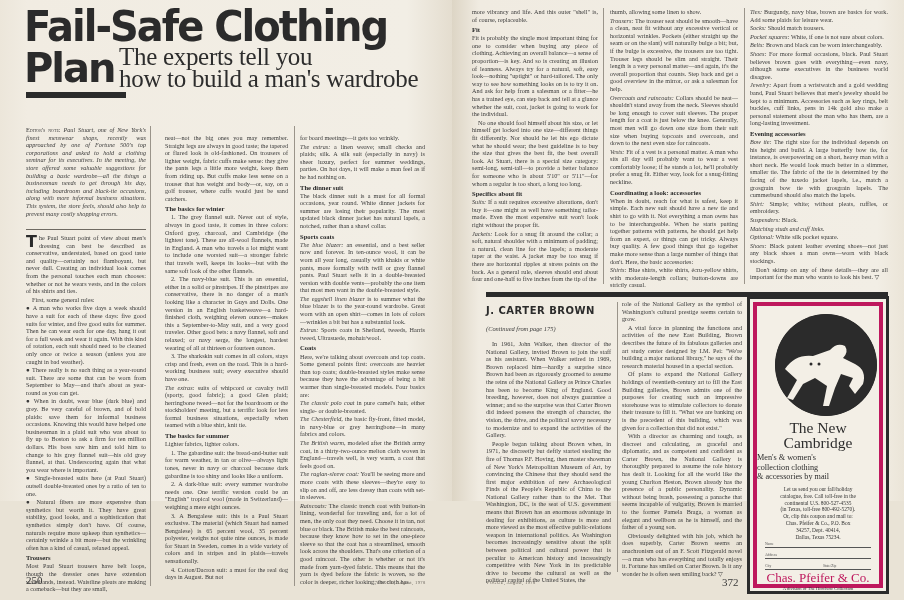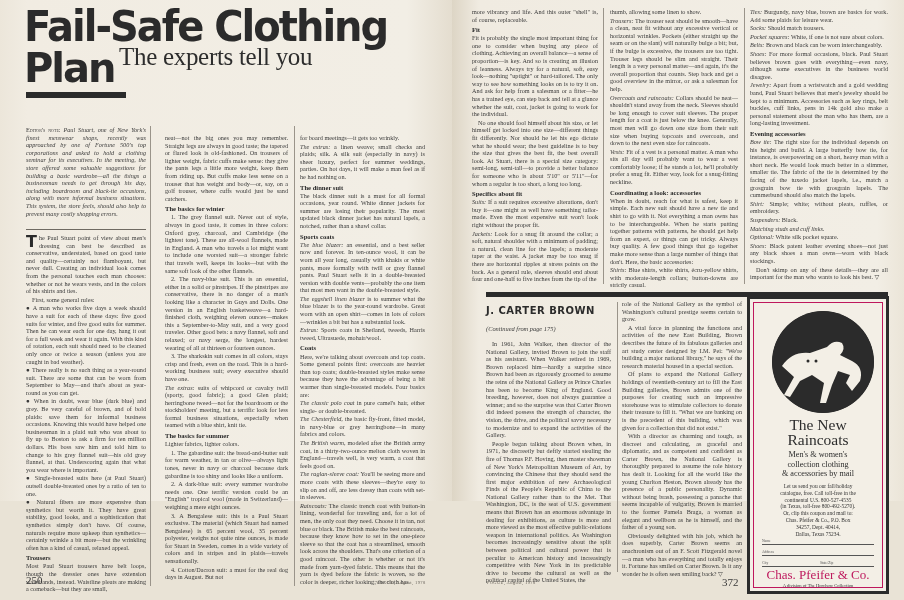--- a/index.html
+++ b/index.html
@@ -21,41 +21,42 @@
   .editor .lbl { font-style: normal; font-variant: small-caps; }
   .sep-h { position: absolute; height: 1px; background: #6f6a62; }
   .sep-v { position: absolute; width: 1px; background: #9a948a; }
   .dropcap { float: left; font-family: "DejaVu Sans", sans-serif; font-weight: 900; font-size: 16px; line-height: 14px; margin-right: 2px; margin-top: 1px; color: #2a2a2a; }
   .pagenum { position: absolute; font-size: 11px; color: #3a3a3a; }
   .folio { position: absolute; font-size: 4.5px; letter-spacing: 0.4px; color: #6a655d; }
   .thick-rule { position: absolute; height: 5px; background: #2b2b2b; }
   .jcb-title { position: absolute; left: 34px; top: 305px; font-family: "DejaVu Sans", sans-serif; font-weight: bold; font-size: 10px; letter-spacing: 0.5px; color: #2b2b2b; }
   .jcb-cont { position: absolute; left: 34px; top: 325px; font-size: 6.4px; font-style: italic; color: #3a3a3a; }
   .ad { position: absolute; left: 295px; top: 296px; width: 142px; height: 298px; border: 3px solid #2b2b2b; background: #f3efe6; }
-  .ad-inner { position: absolute; left: 3px; top: 3px; right: 3px; bottom: 3px; border: 1px solid #be185d; }
+  .ad-inner { position: absolute; left: 3px; top: 3px; right: 3px; bottom: 3px; border: 4px solid #be185d; }
   .ad-circle { position: absolute; left: 18px; top: 8px; width: 102px; height: 102px; border-radius: 50%; background: #2b2b2b; overflow: hidden; }
   .ad-title { position: absolute; left: 0; right: 0; top: 114px; text-align: center; font-size: 15.5px; line-height: 15px; color: #2d2d2d; }
-  .ad-tagline { position: absolute; left: 0; right: 0; top: 147px; text-align: center; font-size: 8.2px; line-height: 9.5px; color: #2d2d2d; font-family: Liberation Serif, serif; }
+  .ad-tagline { position: absolute; left: 0; right: 0; top: 147px; text-align: left; font-size: 8.2px; line-height: 9.5px; color: #2d2d2d; font-family: Liberation Serif, serif; }
   .ad-body { position: absolute; left: 4px; right: 4px; top: 180px; text-align: center; font-size: 5.4px; line-height: 6.8px; color: #333; }
   .ad-field { position: absolute; left: 8px; right: 8px; height: 10px; border-bottom: 1px solid #555; font-size: 3.6px; color: #555; }
   .ad-field span { position: absolute; bottom: 1px; }
   .ad-brand { position: absolute; left: 0; right: 0; top: 264px; text-align: center; font-size: 13px; color: #be185d; }
   .ad-division { position: absolute; left: 0; right: 0; top: 280px; text-align: center; font-size: 4.6px; color: #333; }
 </style>
 </head>
 <body>
 
 <div class="spread">
 
   <div class="page page-left">
     <div class="title-main">Fail-Safe Clothing</div>
     <div class="title-plan">Plan</div>
     <div class="plan-rule"></div>
     <div class="subtitle">
       <div>The experts tell you</div>
+      <div>how to build a man's wardrobe</div>
     </div>
 
     <div class="col" style="left:26px; top:126px; width:120px;">
       <p class="noind editor"><span class="lbl">Editor's note:</span> <span>Paul Stuart, one of New York's finest menswear shops, recently was approached by one of Fortune 500's top corporations and asked to hold a clothing seminar for its executives. In the meeting, the store offered some valuable suggestions for building a basic wardrobe—all the things a businessman needs to get through his day, including boardroom and black-tie occasions, along with more informal business situations. This system, the store feels, should also help to prevent many costly shopping errors.</span></p>
     </div>
     <div class="sep-h" style="left:26px; top:229px; width:120px;"></div>
     <div class="col" style="left:26px; top:234px; width:120px;">
       <p class="noind"><span class="dropcap">T</span><span>he Paul Stuart point of view about men's dressing can best be described as conservative, understated, based on good taste and quality—certainly not flamboyant, but never dull. Creating an individual look comes from the personal touches each man chooses: whether or not he wears vests, and in the colors of his shirts and ties.</span></p>
       <p>First, some general rules:</p>
       <p class="noind">● A man who works five days a week should have a suit for each of these days: five good suits for winter, and five good suits for summer. Then he can wear each for one day, hang it out for a full week and wear it again. With this kind of rotation, each suit should need to be cleaned only once or twice a season (unless you are caught in bad weather).</p>
@@ -169,21 +170,21 @@
         <div class="ad-circle">
           <svg width="102" height="102" viewBox="0 0 102 102">
             <circle cx="51" cy="51" r="51" fill="#2b2b2b"></circle>
             <path d="M10 55 Q20 40 38 42 L55 36 Q62 28 70 32 Q74 38 68 44 L80 50 Q92 56 88 70 L80 80 L74 72 L78 64 L66 60 L60 74 L54 92 L48 92 L52 72 L40 64 L28 70 L18 86 L12 84 L22 66 Z" fill="#f3efe6"></path>
             <circle cx="36" cy="50" r="1.5" fill="#2b2b2b"></circle>
             <circle cx="44" cy="50" r="1.5" fill="#2b2b2b"></circle>
           </svg>
         </div>
         <div class="ad-title">
           <div>The New</div>
-          <div>Raincoats</div>
+          <div>Cambridge</div>
         </div>
         <div class="ad-tagline">
           <div>Men's &amp; women's</div>
           <div>collection clothing</div>
           <div>&amp; accessories by mail</div>
         </div>
         <div class="ad-body">
           <div>Let us send you our fall/holiday</div>
           <div>catalogue, free. Call toll-free in the</div>
           <div>continental U.S. 800-527-4535</div>

